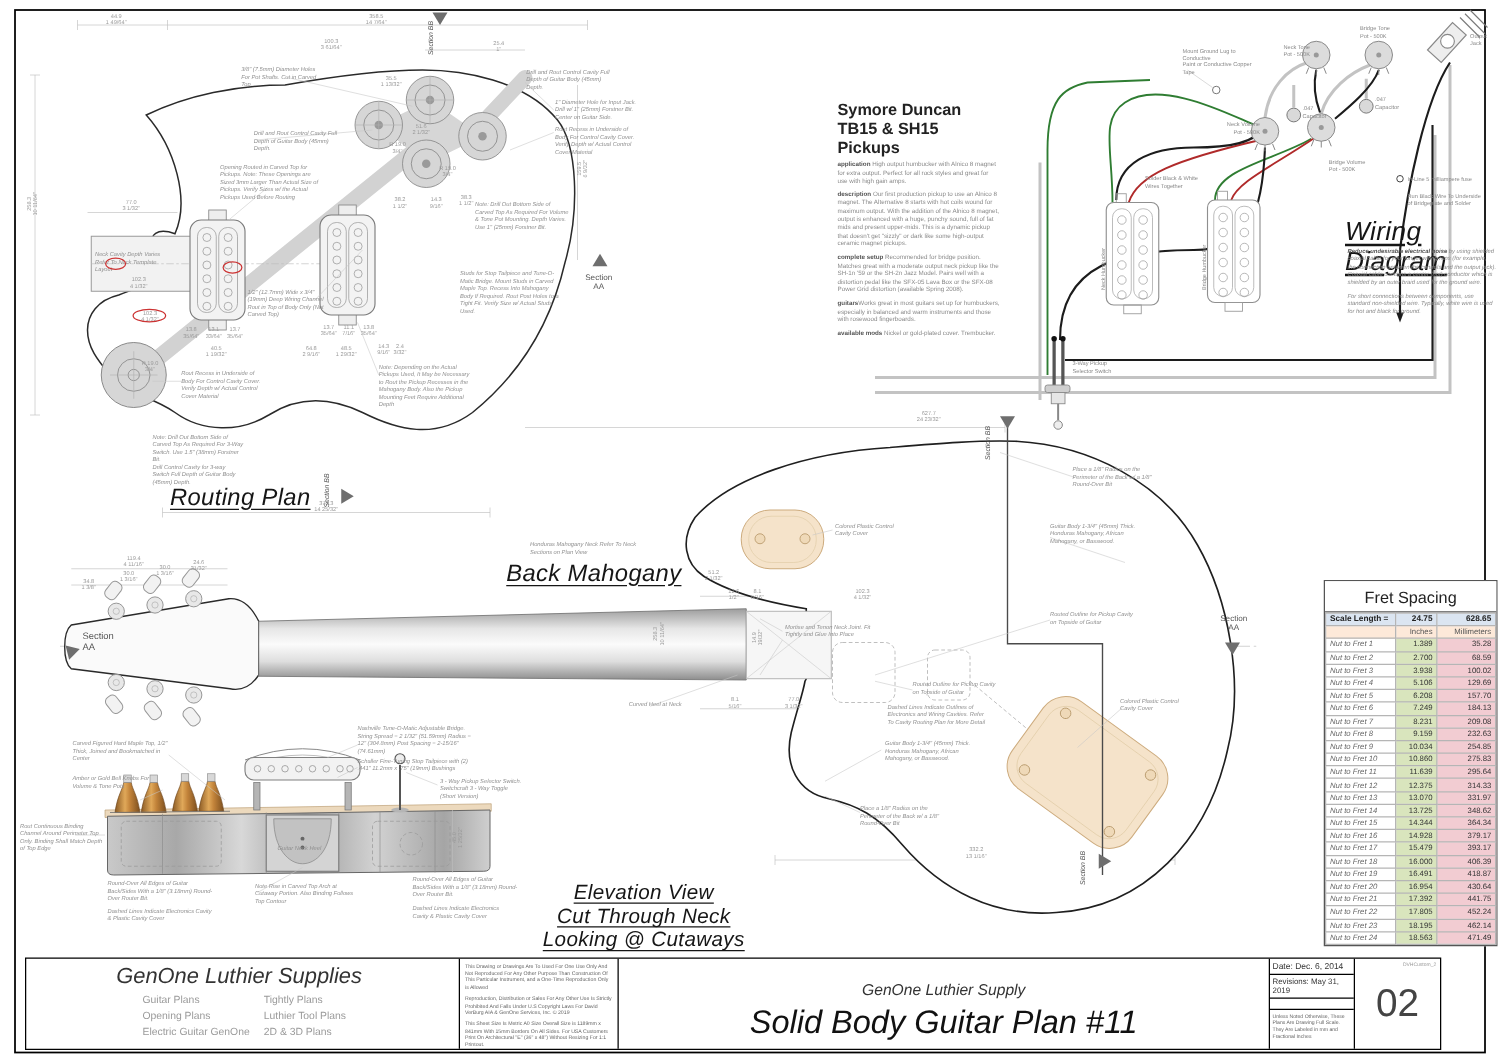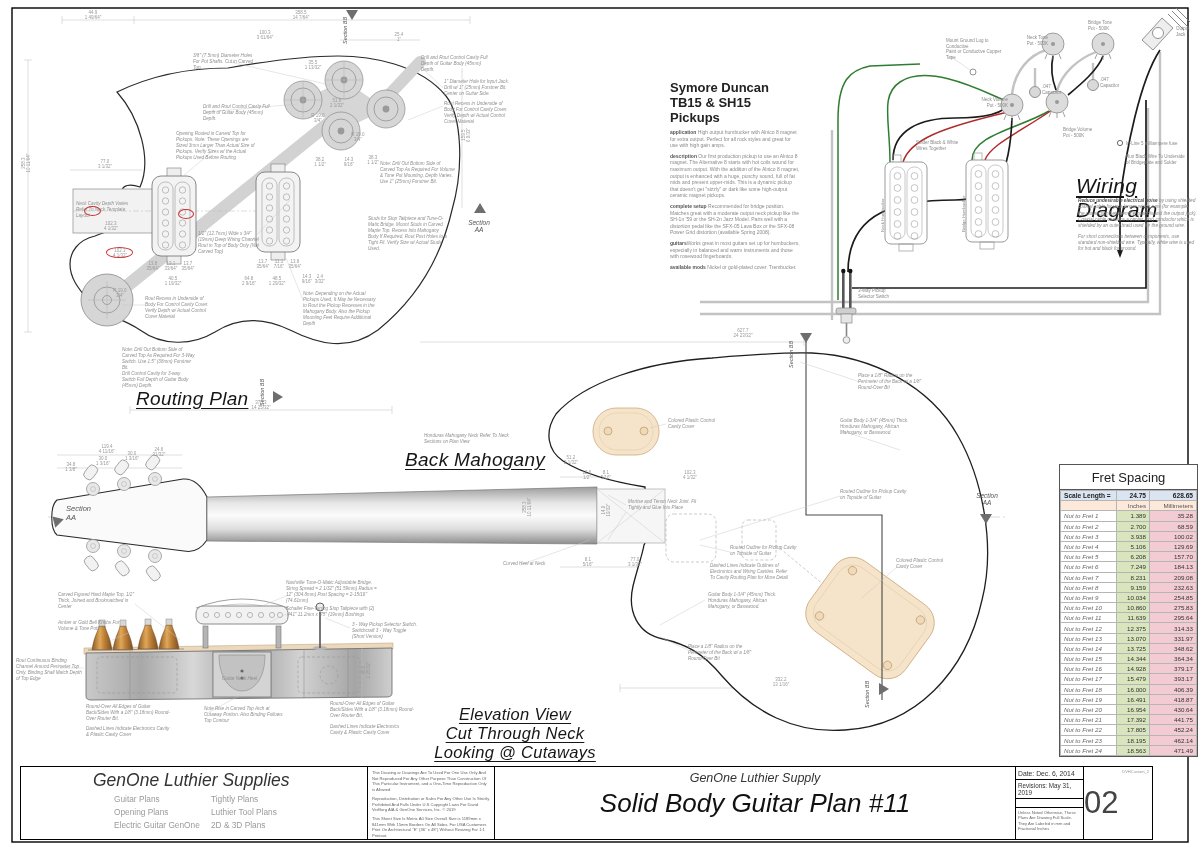--- a/index.html
+++ b/index.html
@@ -4,21 +4,21 @@
 <style>
 *{margin:0;padding:0;box-sizing:border-box}
 html,body{width:1200px;height:849px;background:#fff;font-family:"Liberation Sans",sans-serif;overflow:hidden}
 .sheet{position:absolute;left:0;top:0;width:1200px;height:849px;background:#fff}
 svg.art{position:absolute;left:0;top:0}
 .note{position:absolute;font-style:italic;font-size:4.6px;line-height:1.3;color:#8f8f8f;z-index:3}
 .dim{position:absolute;font-size:4.5px;line-height:1.12;color:#9a9a9a;text-align:center;white-space:pre-line;z-index:3}
 .rot{transform:rotate(-90deg);transform-origin:center}
 .vt{position:absolute;font-style:italic;color:#161616;z-index:3;letter-spacing:.3px}
 .vt u{text-underline-offset:3px}
-.sec{position:absolute;font-style:italic;color:#555;font-size:6.5px;line-height:1.15;text-align:center;white-space:pre-line;z-index:3}
+.sec{position:absolute;color:#555;font-size:6.5px;line-height:1.15;text-align:center;white-space:pre-line;z-index:3}
 .secv{position:absolute;font-style:italic;color:#555;font-size:5.5px;white-space:pre;transform:rotate(-90deg);transform-origin:left top;z-index:3}
 .tri{position:absolute;width:0;height:0;border-left:6px solid transparent;border-right:6px solid transparent;border-top:10px solid #6e6e6e;z-index:3}
 .wlabel{position:absolute;font-size:4.5px;line-height:1.25;color:#8a8a8a;white-space:pre-line;z-index:3}
 .vlabel{position:absolute;font-size:4.4px;color:#8a8a8a;transform:rotate(-90deg);transform-origin:left top;white-space:nowrap;z-index:3}
 
 .pinfo{position:absolute;left:670px;top:80px;width:130px;z-index:3}
 .pinfo h3{font-size:13px;color:#222;margin-bottom:4px}
 .pip{font-size:5px;line-height:1.32;color:#8a8a8a;margin-bottom:4px;text-align:left}
 .pip b{color:#555}
 
@@ -39,26 +39,26 @@
 .tblock{position:absolute;left:20px;top:766px;width:1133px;height:74px;border:1.5px solid #000;display:flex;z-index:5;background:#fff}
 .tb-logo{width:347px;border-right:1.5px solid #000;position:relative}
 .tb-legal{width:127px;border-right:1.5px solid #000;padding:3px 4px;position:relative}
 .tb-legal p{font-size:4.15px;line-height:1.35;color:#666;margin-bottom:3.5px}
 .tb-title{flex:1;border-right:1.5px solid #000;text-align:center;position:relative}
 .tb-date{width:68px;border-right:1.5px solid #000;display:flex;flex-direction:column}
 .tb-date .row1{font-size:6.8px;color:#333;padding:3px 2px 2px;border-bottom:1px solid #000}
 .tb-date .row2{font-size:6.3px;color:#333;padding:2px 2px;border-bottom:1px solid #000}
 .tb-date .row3{height:9px;border-bottom:1px solid #000}
 .tb-date .row4{font-size:4.1px;line-height:1.3;color:#666;padding:2px}
-.tb-num{width:68px;position:relative;}
+.tb-num{width:68px;position:relative;text-align:center}
 .tb-num .code{position:absolute;right:3px;top:2px;font-size:4px;color:#999}
 .tb-num .num{font-size:31px;color:#444;margin-top:18px}
 .logo-name{position:absolute;left:72px;top:3px;font-style:italic;font-size:17.5px;color:#333}
 .logo-col{position:absolute;font-size:8.3px;line-height:1.55;color:#9a9a9a}
-.tb-company{font-style:italic;font-size:12.5px;color:#333;margin-top:4px}
+.tb-company{font-style:italic;font-size:12.5px;color:#333;margin-top:18px}
 .tb-plan{font-style:italic;font-size:26px;color:#111;margin-top:3px}
 .redhl{position:absolute;border:0.7px solid #c33;border-radius:50%;z-index:3}
 </style>
 </head>
 <body>
 
 <div class="sheet">
 
 <svg class="art" width="1200" height="849" viewBox="0 0 1200 849">
   <defs>

